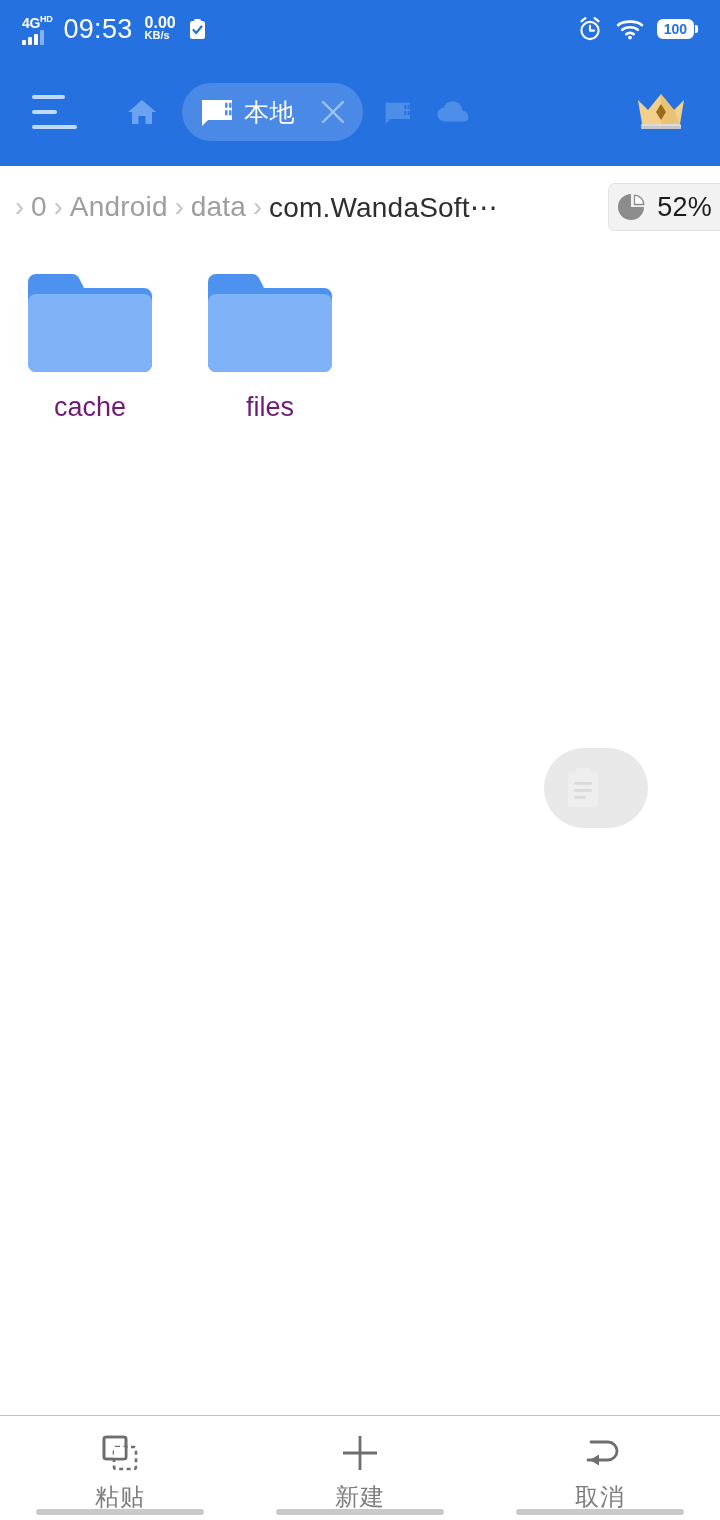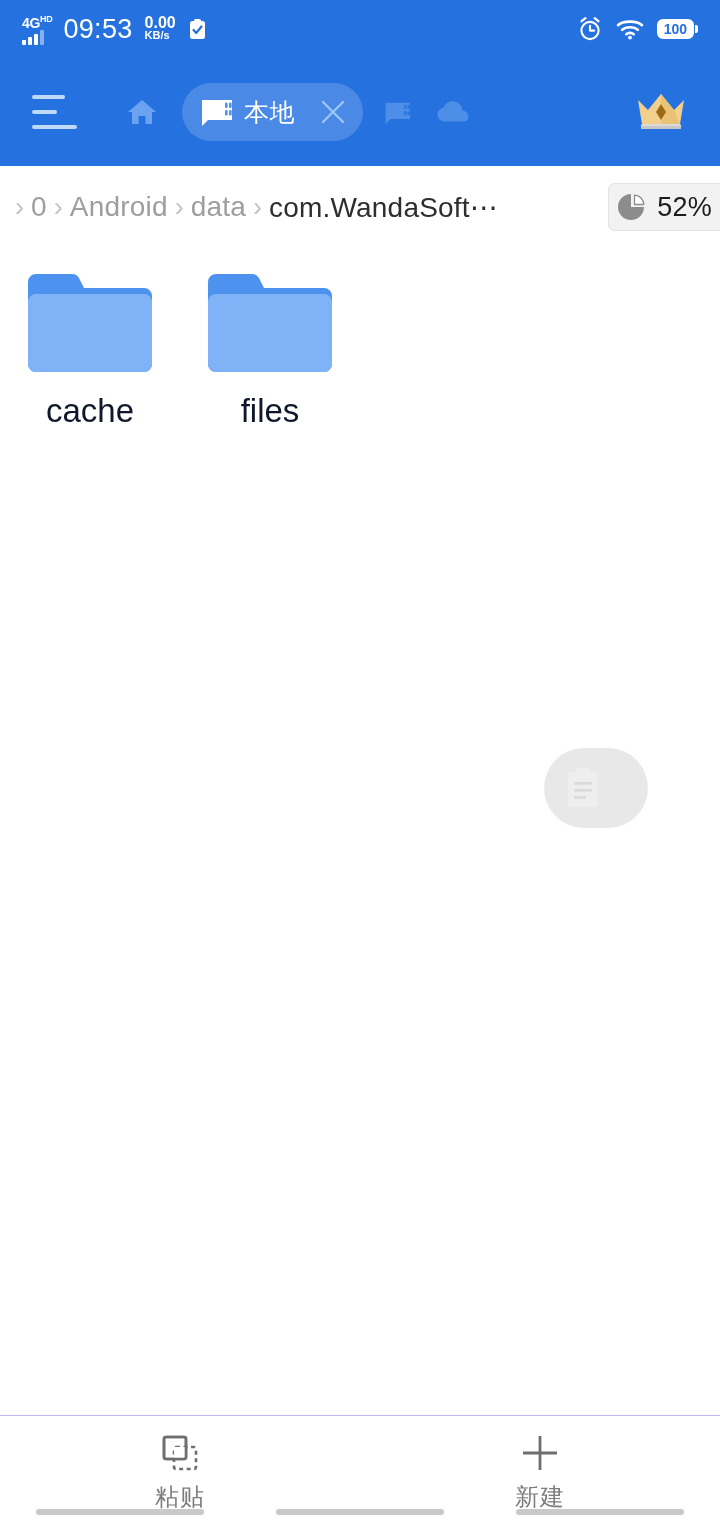--- a/index.html
+++ b/index.html
@@ -177,21 +177,21 @@
     display:flex; flex-wrap:wrap;
     padding:14px 0 0 0;
   }
   .file-item {
     width:180px;
     display:flex; flex-direction:column; align-items:center;
     padding-top:6px;
   }
   .folder-icon { width:128px; height:110px; }
   .file-name {
-    font-size:33px; color:#0f172a;
+    font-size:27px; color:#701a75;
     margin-top:14px;
     max-width:168px;
     overflow:hidden; text-overflow:ellipsis; white-space:nowrap;
     text-align:center;
   }
 
   
   .clip-fab {
     position:absolute;
     right:-24px; top:748px;
@@ -409,20 +409,29 @@
 
     <div class="bb-item">
       <div class="bb-icon">
         <svg width="44" height="44" viewBox="0 0 44 44">
           <path d="M22 5 V39 M5 22 H39" stroke="#6E6E6E" stroke-width="2.8" stroke-linecap="butt"></path>
         </svg>
       </div>
       <div class="bb-label">新建</div>
     </div>
 
+    <div class="bb-item">
+      <div class="bb-icon">
+        <svg width="46" height="40" viewBox="0 0 46 40">
+          <path d="M11 27 H31 A9 9 0 0 0 31 9 H14" fill="none" stroke="#6E6E6E" stroke-width="2.8" stroke-linecap="round"></path>
+          <path d="M13 27 L22 21.5 L22 32.5 Z" fill="#6E6E6E"></path>
+        </svg>
+      </div>
+      <div class="bb-label">取消</div>
+    </div>
 
     <div class="gesture-bars">
       <i></i>
       <i></i>
       <i></i>
     </div>
   </div>
 
 </div>
 

